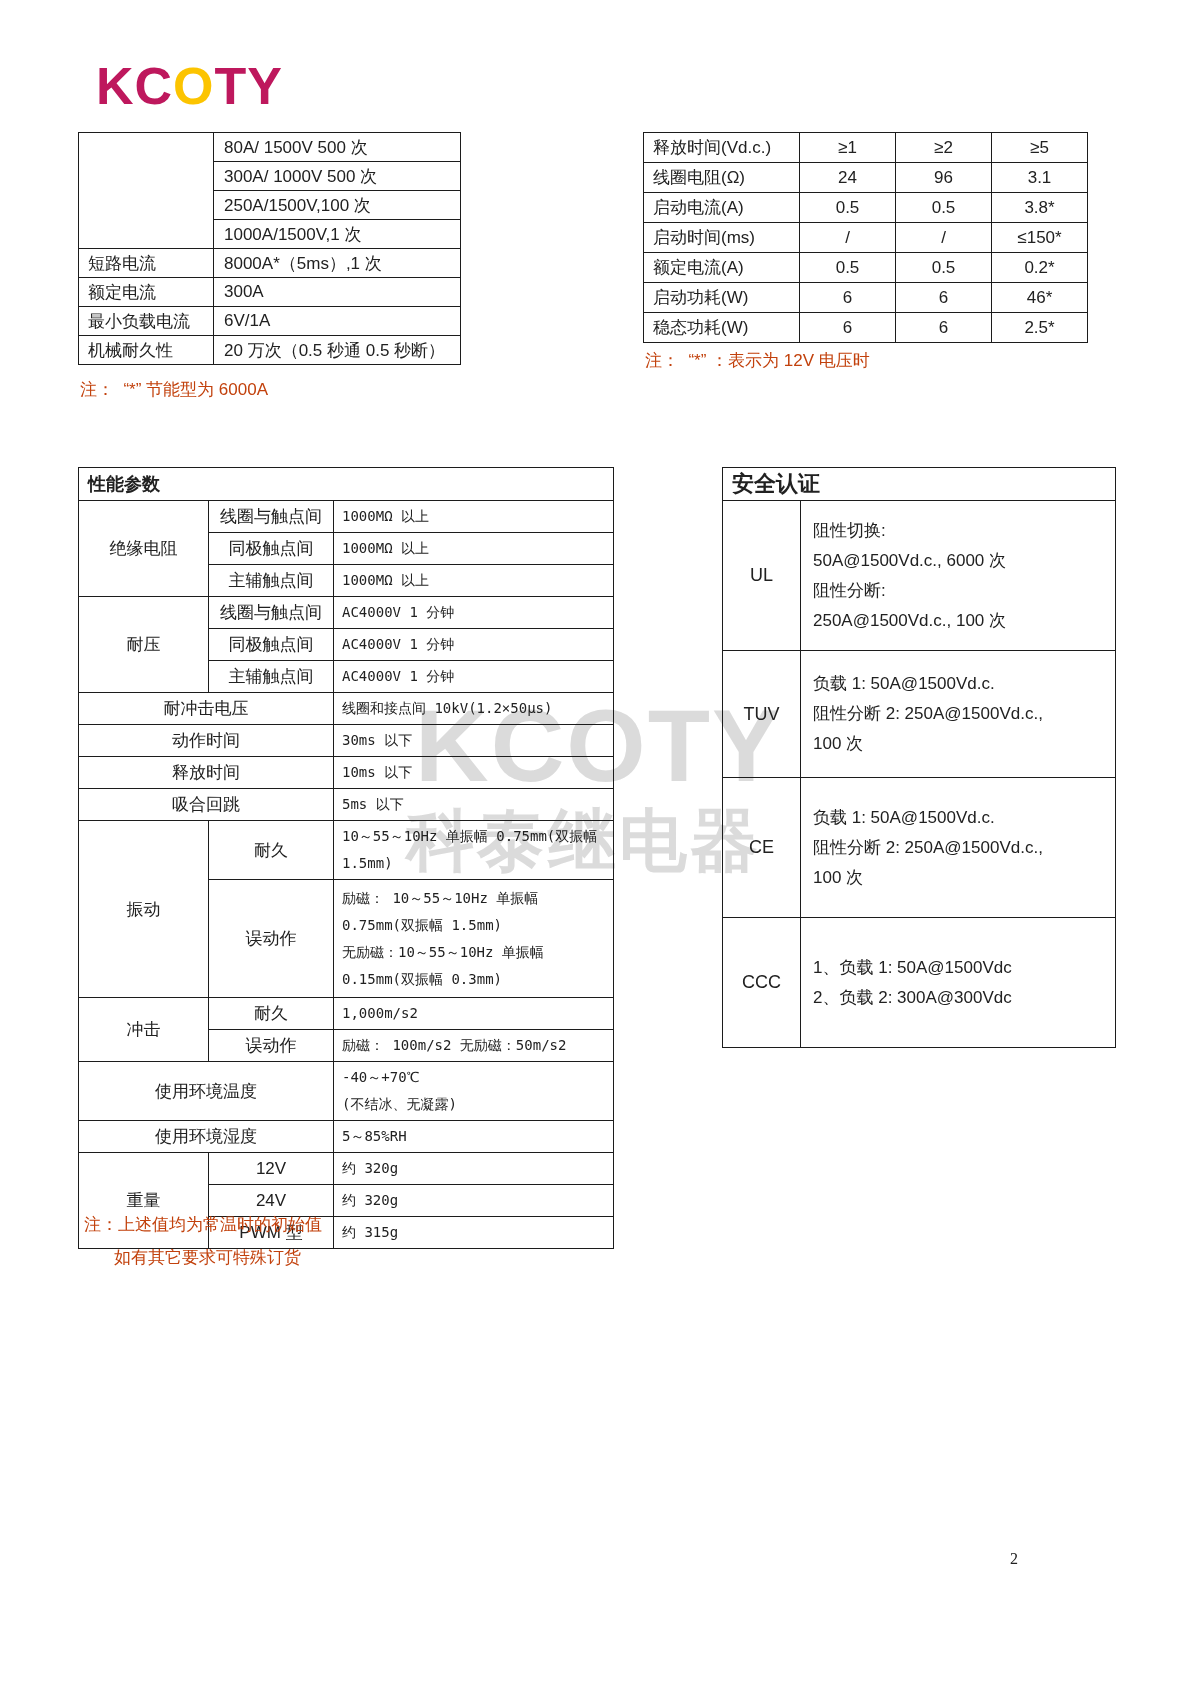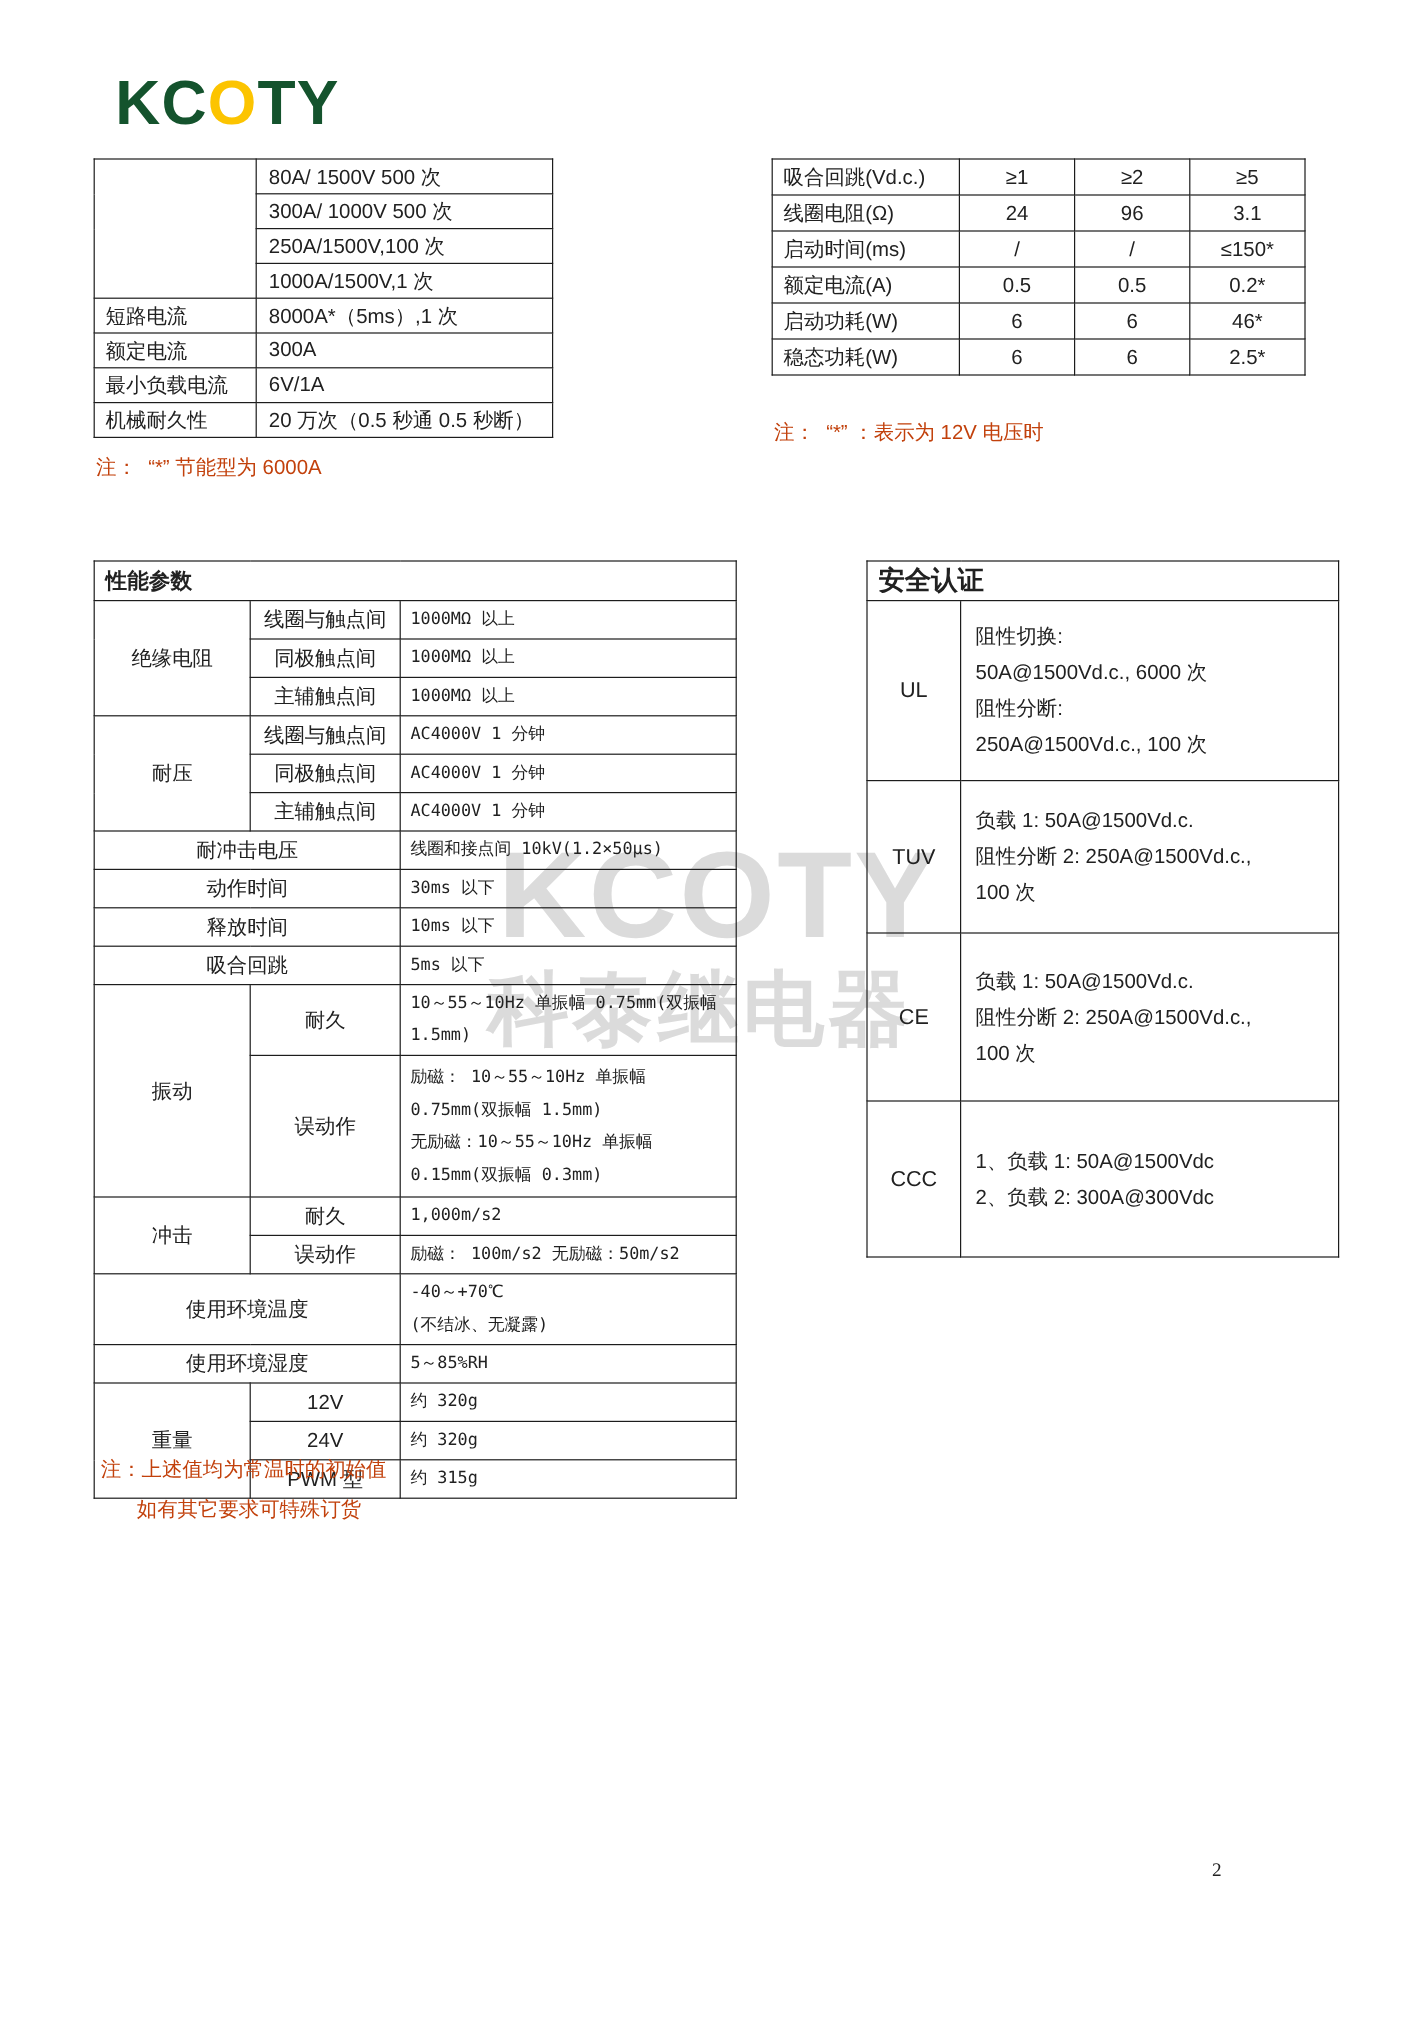--- a/index.html
+++ b/index.html
@@ -2,21 +2,21 @@
 <html><head>
 <meta charset="utf-8">
 <style>
   html,body{margin:0;padding:0;background:#ffffff;}
   .page{position:relative;width:1190px;height:1683px;background:#ffffff;
         font-family:"Liberation Sans",sans-serif;color:#212121;overflow:hidden;}
 
   
   .logo{position:absolute;left:96px;top:56px;font-size:52px;font-weight:800;
         letter-spacing:1px;line-height:60px;z-index:2;}
-  .logo .blue{color:#14532d;}
+  .logo .blue{color:#be185d;}
   .logo .yellow{color:#fcc400;}
 
   
   .watermark{position:absolute;z-index:0;color:#d8d8d8;font-weight:bold;opacity:.9;}
   .wm1{left:415px;top:688px;font-size:102px;letter-spacing:2px;}
   .wm2{left:406px;top:796px;font-size:68px;letter-spacing:3px;}
 
   .layer{position:absolute;z-index:1;}
 
   table{border-collapse:collapse;table-layout:fixed;background:transparent;}
@@ -119,30 +119,36 @@
 
   <table class="layer tr-table">
     <colgroup>
         <col style="width:156px">
         <col style="width:96px">
         <col style="width:96px">
         <col style="width:96px">
       </colgroup>
     <tbody>
         <tr>
-      <td class="lbl">吸合回跳(Vd.c.)</td>
+      <td class="lbl">释放时间(Vd.c.)</td>
       <td class="val">≥1</td>
       <td class="val">≥2</td>
       <td class="val">≥5</td>
     </tr>
     <tr>
       <td class="lbl">线圈电阻(Ω)</td>
       <td class="val">24</td>
       <td class="val">96</td>
       <td class="val">3.1</td>
+    </tr>
+    <tr>
+      <td class="lbl">启动电流(A)</td>
+      <td class="val">0.5</td>
+      <td class="val">0.5</td>
+      <td class="val">3.8*</td>
     </tr>
     <tr>
       <td class="lbl">启动时间(ms)</td>
       <td class="val">/</td>
       <td class="val">/</td>
       <td class="val">≤150*</td>
     </tr>
     <tr>
       <td class="lbl">额定电流(A)</td>
       <td class="val">0.5</td>

